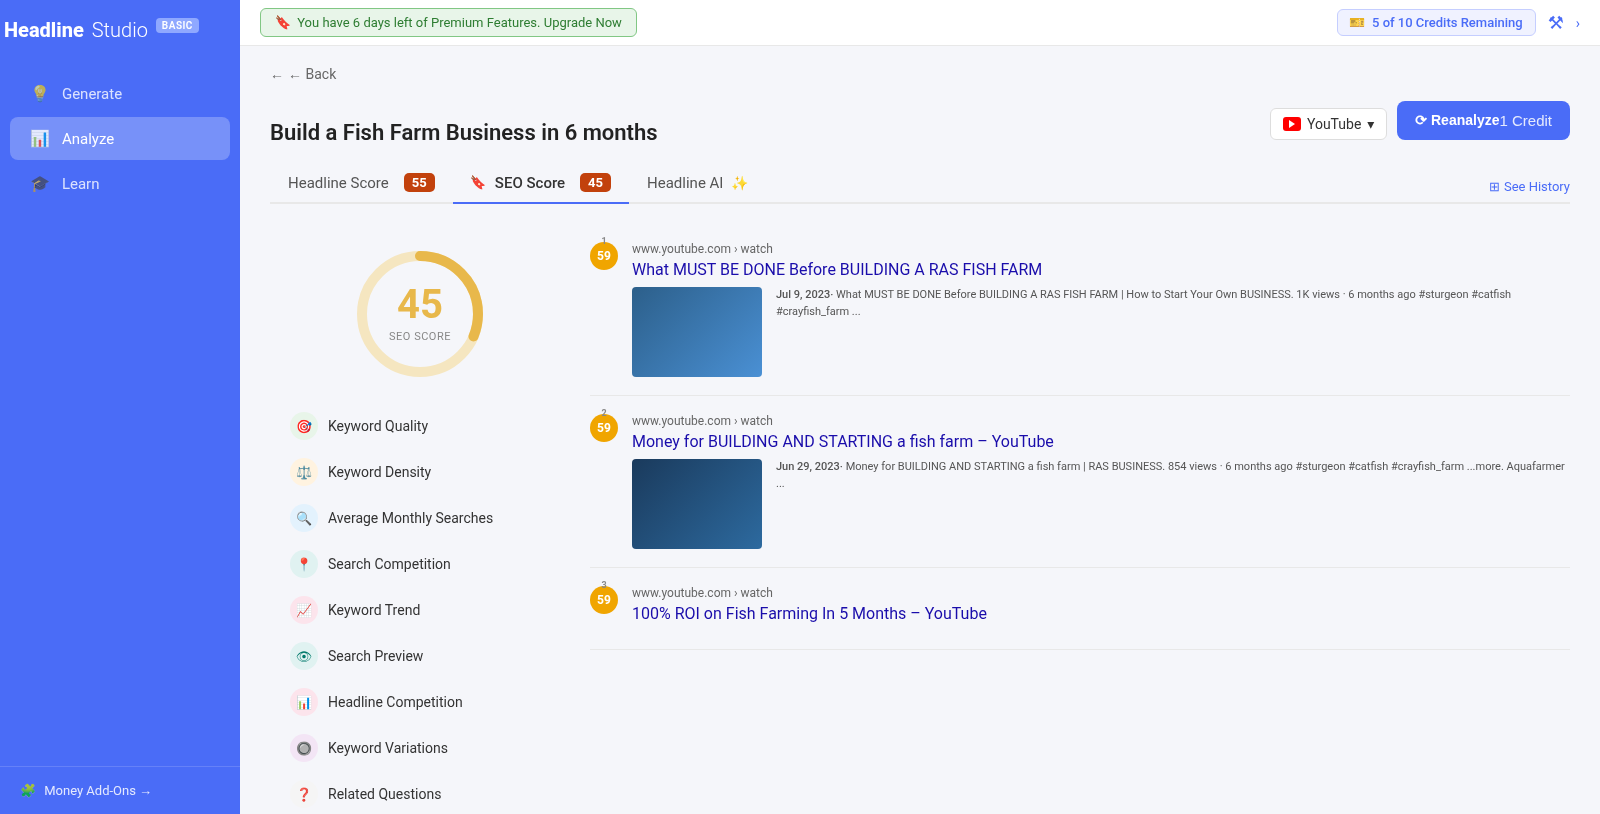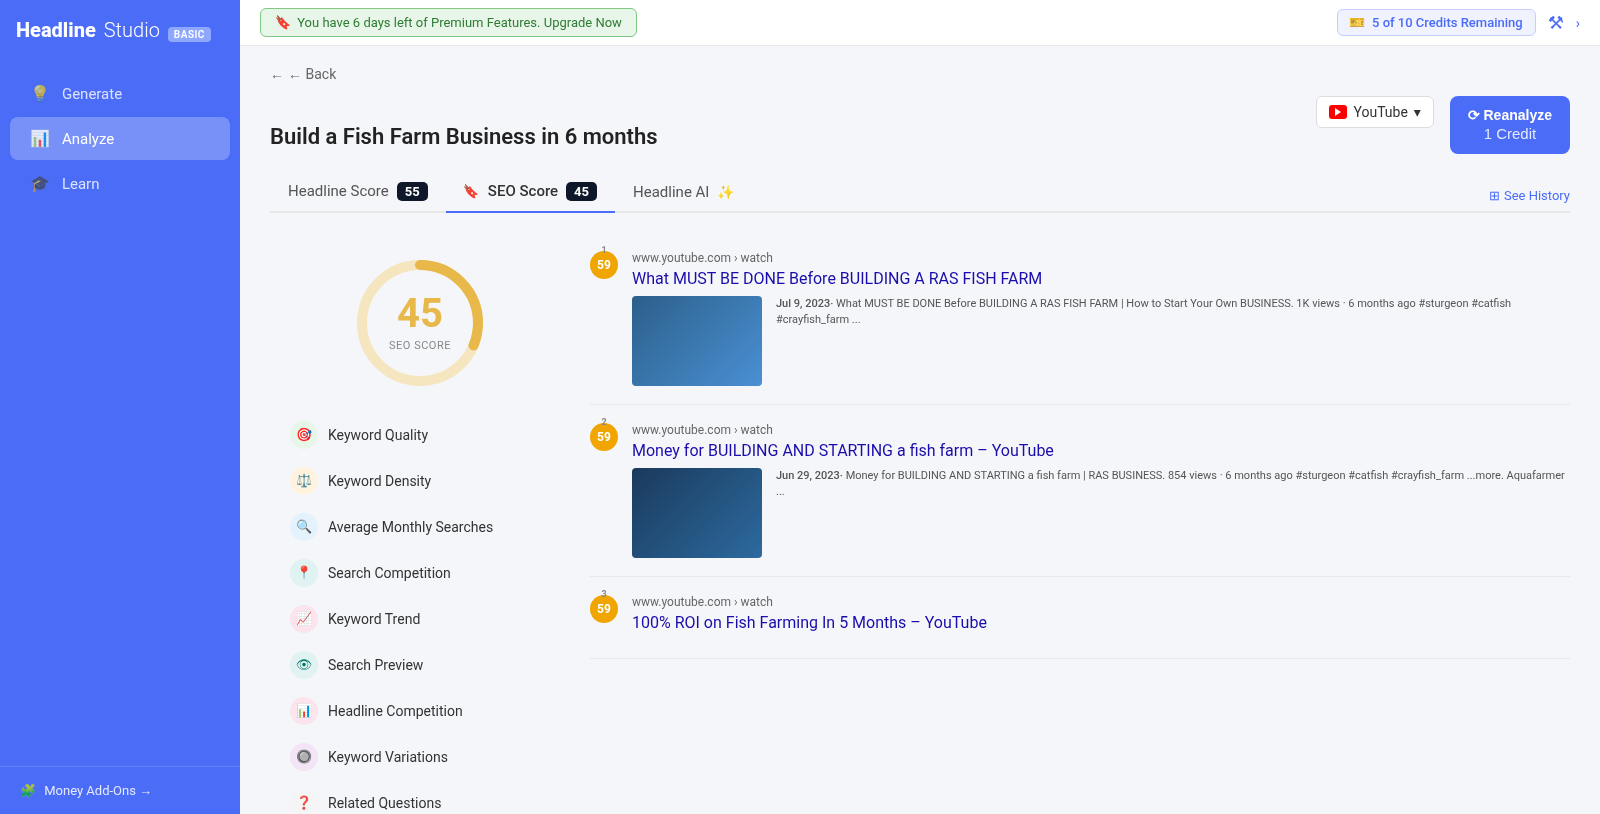--- a/index.html
+++ b/index.html
@@ -9,25 +9,25 @@
     #sidebar {
       width: 240px;
       min-width: 240px;
       background: #4a6cf7;
       display: flex;
       flex-direction: column;
       padding: 0;
       color: white;
     }
     #sidebar-logo {
-      padding: 18px 16px;
+      padding: 18px 4px;
       font-size: 20px;
       font-weight: 700;
       display: flex;
-      align-items: flex-end;
+      align-items: flex-start;
       gap: 8px;
     }
     #sidebar-logo .logo-headline { color: white; font-weight: 800; }
     #sidebar-logo .logo-studio { color: white; font-weight: 300; }
     #sidebar-logo .badge {
       background: #8fa8ff;
       color: white;
       font-size: 10px;
       padding: 2px 6px;
       border-radius: 4px;
@@ -143,22 +143,22 @@
       margin-bottom: 18px;
     }
     .headline-title {
       font-size: 22px;
       font-weight: 600;
       color: #222;
       margin-top: 24px;
     }
     .headline-controls {
       display: flex;
-      align-items: flex-start;
-      gap: 16px;
+      align-items: flex-end;
+      gap: 10px;
     }
     .platform-selector {
       display: flex;
       align-items: center;
       gap: 6px;
       border: 1px solid #ddd;
       border-radius: 6px;
       padding: 7px 12px;
       background: white;
       cursor: pointer;
@@ -183,21 +183,21 @@
     .reanalyze-btn {
       background: #4a6cf7;
       color: white;
       border: none;
       border-radius: 8px;
       padding: 10px 18px;
       font-size: 14px;
       font-weight: 600;
       cursor: pointer;
       display: flex;
-      flex-direction: column;
+      flex-direction: row;
       align-items: center;
       line-height: 1.3;
     }
     .reanalyze-btn .sub { font-size: 15px; font-weight: 400; opacity: 0.85; }
 
     
     .score-tabs {
       display: flex;
       gap: 0;
       margin-bottom: 20px;
@@ -221,21 +221,21 @@
       font-weight: 500;
     }
     .score-badge {
       background: #f0a500;
       color: white;
       border-radius: 5px;
       padding: 2px 8px;
       font-size: 13px;
       font-weight: 700;
     }
-    .score-badge.seo { background: #0f172a; }
+    .score-badge.seo { background: #c2410c; margin-left: 7px; }
     .see-history {
       margin-left: auto;
       color: #4a6cf7;
       font-size: 13px;
       cursor: pointer;
       display: flex;
       align-items: center;
       gap: 4px;
       padding-bottom: 8px;
     }

